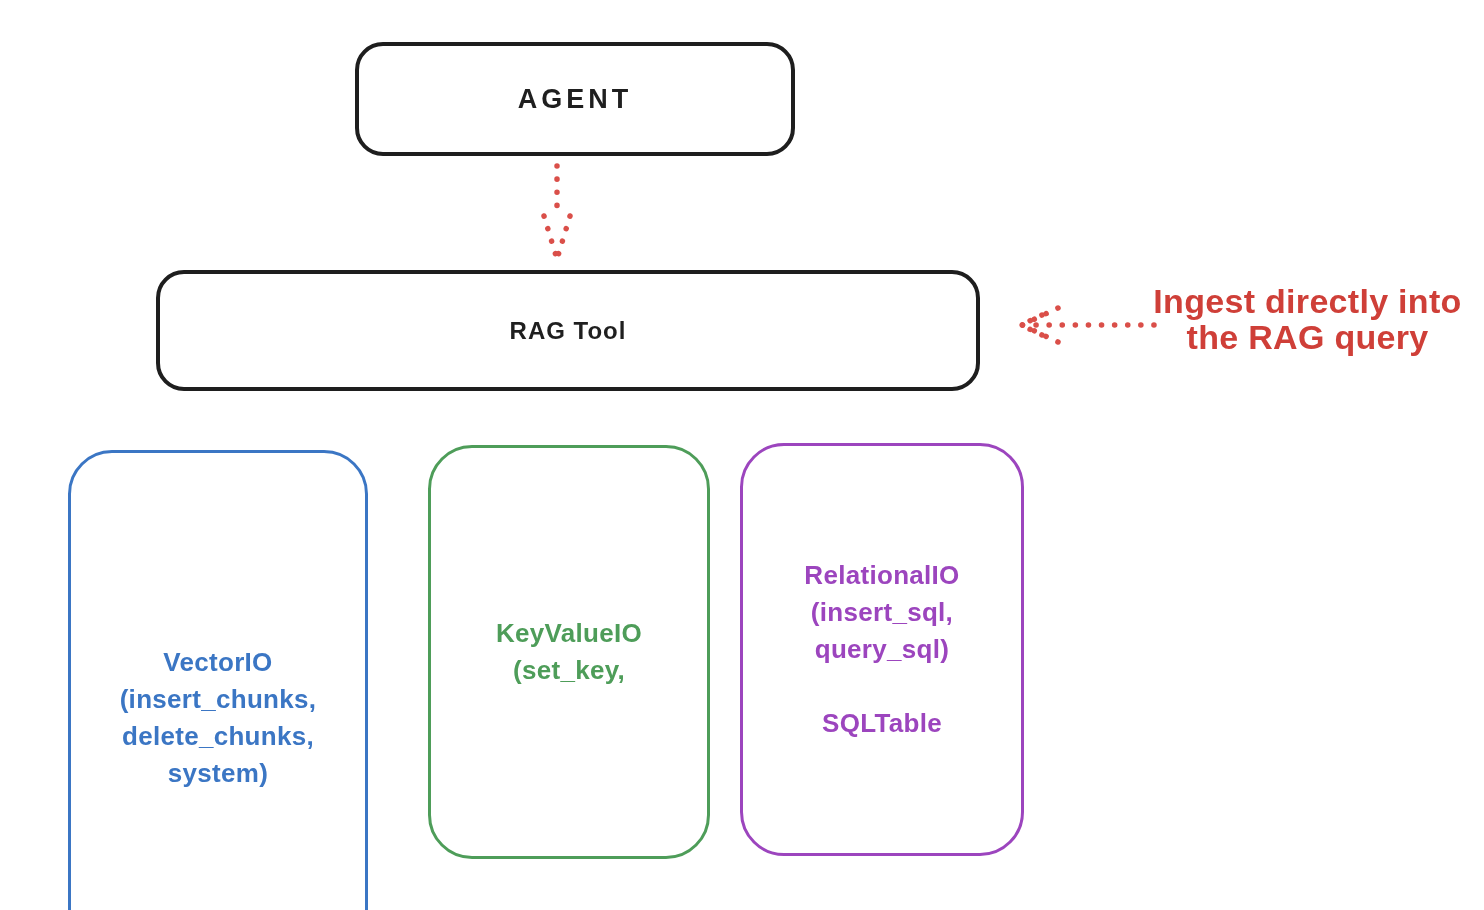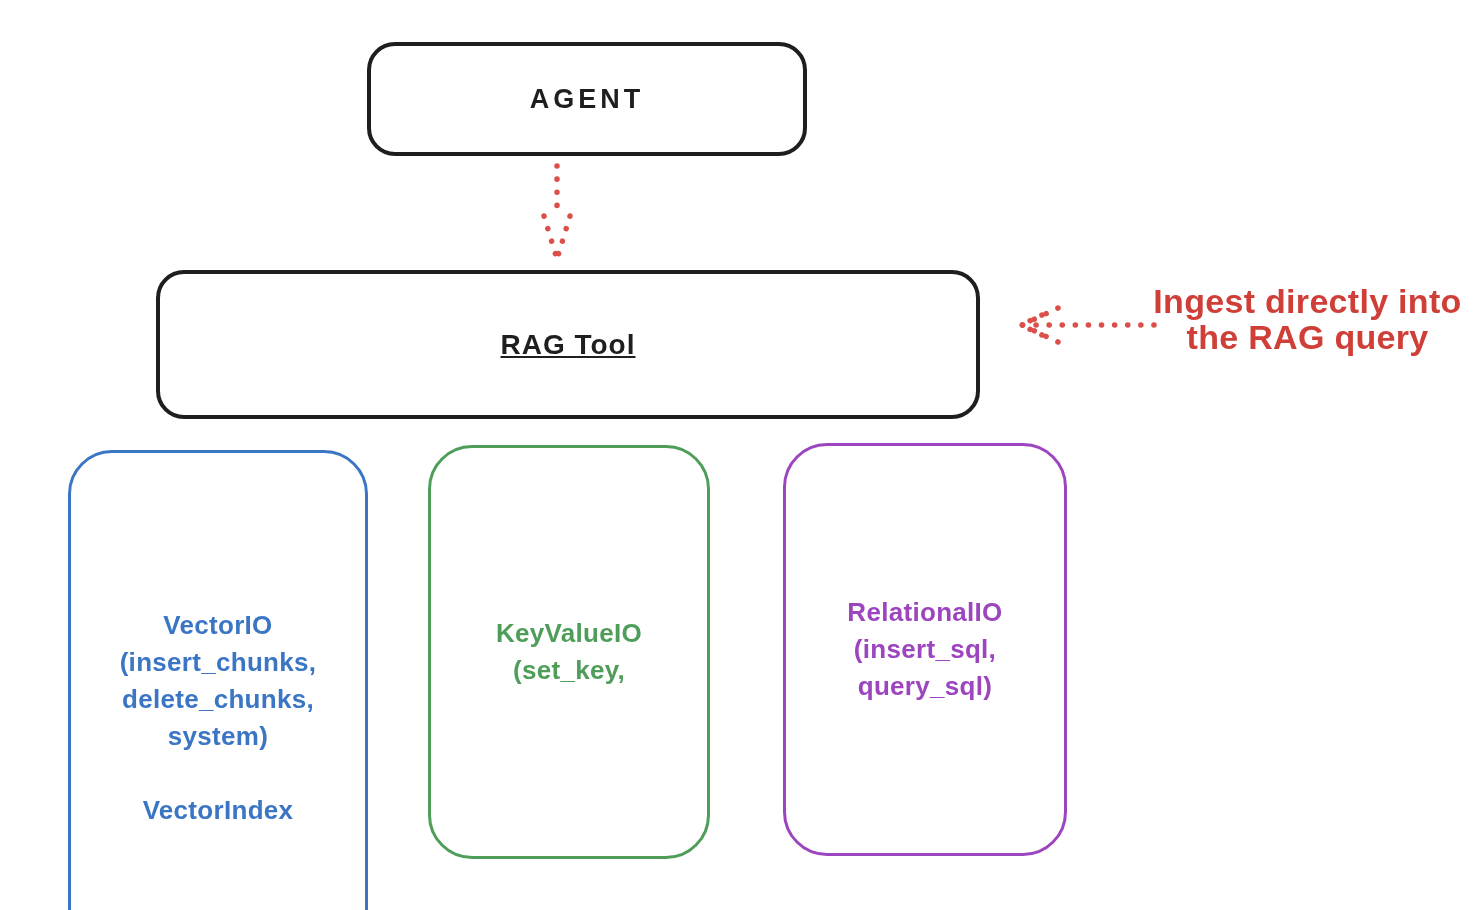--- a/index.html
+++ b/index.html
@@ -21,39 +21,39 @@
     background: #ffffff;
   }
   .black-box {
     border: 4px solid #1e1e1e;
     border-radius: 28px;
     color: #1f1f1f;
     font-weight: bold;
   }
   .agent-box {
     left: 355px; top: 42px; width: 440px; height: 114px;
-    font-size: 27px; letter-spacing: 4px; margin-left: 12px;
+    font-size: 27px; letter-spacing: 4px;
   }
   .rag-box {
-    left: 156px; top: 270px; width: 824px; height: 149px;
-    font-size: 28px; letter-spacing: 1px; text-decoration: underline;
+    left: 156px; top: 270px; width: 824px; height: 121px;
+    font-size: 24px; letter-spacing: 1px;
   }
   .backend-box {
     border: 3.5px solid;
     border-radius: 44px;
     flex-direction: column;
     font-size: 26px;
     font-weight: bold;
     line-height: 37px;
     letter-spacing: 0.3px;
   }
   .backend-box .index-label { margin-top: 37px; }
   .backend-vector     { left: 68px;  top: 450px; width: 300px; height: 536px; }
   .backend-keyvalue   { left: 428px; top: 445px; width: 282px; height: 414px; }
-  .backend-relational { left: 783px; top: 443px; width: 284px; height: 413px; }
+  .backend-relational { left: 740px; top: 443px; width: 284px; height: 413px; }
   .annotation {
     position: absolute;
     left: 1131px; top: 283px; width: 353px;
     text-align: center;
     font-size: 34px;
     font-weight: bold;
     line-height: 36px;
     letter-spacing: 0.3px;
   }
   svg.arrow { position: absolute; overflow: visible; }
@@ -96,32 +96,32 @@
     <div>Ingest directly into</div>
     <div>the RAG query</div>
   </div>
 
   <div class="box backend-box backend-vector" style="border-color: rgb(59, 118, 196);">
     <div style="color: rgb(59, 118, 196);">
       <div>VectorIO</div>
       <div>(insert_chunks,</div>
       <div>delete_chunks,</div>
       <div>system)</div>
-      <div class="index-label">VectorIndex</div>
     </div>
   </div>
 
   <div class="box backend-box backend-keyvalue" style="border-color: rgb(78, 157, 89);">
     <div style="color: rgb(78, 157, 89);">
       <div>KeyValueIO</div>
       <div>(set_key,</div>
     </div>
   </div>
 
   <div class="box backend-box backend-relational" style="border-color: rgb(156, 69, 190);">
     <div style="color: rgb(156, 69, 190);">
       <div>RelationalIO</div>
       <div>(insert_sql,</div>
       <div>query_sql)</div>
+      <div class="index-label">SQLTable</div>
     </div>
   </div>
 
 </div>
 
 </body></html>

